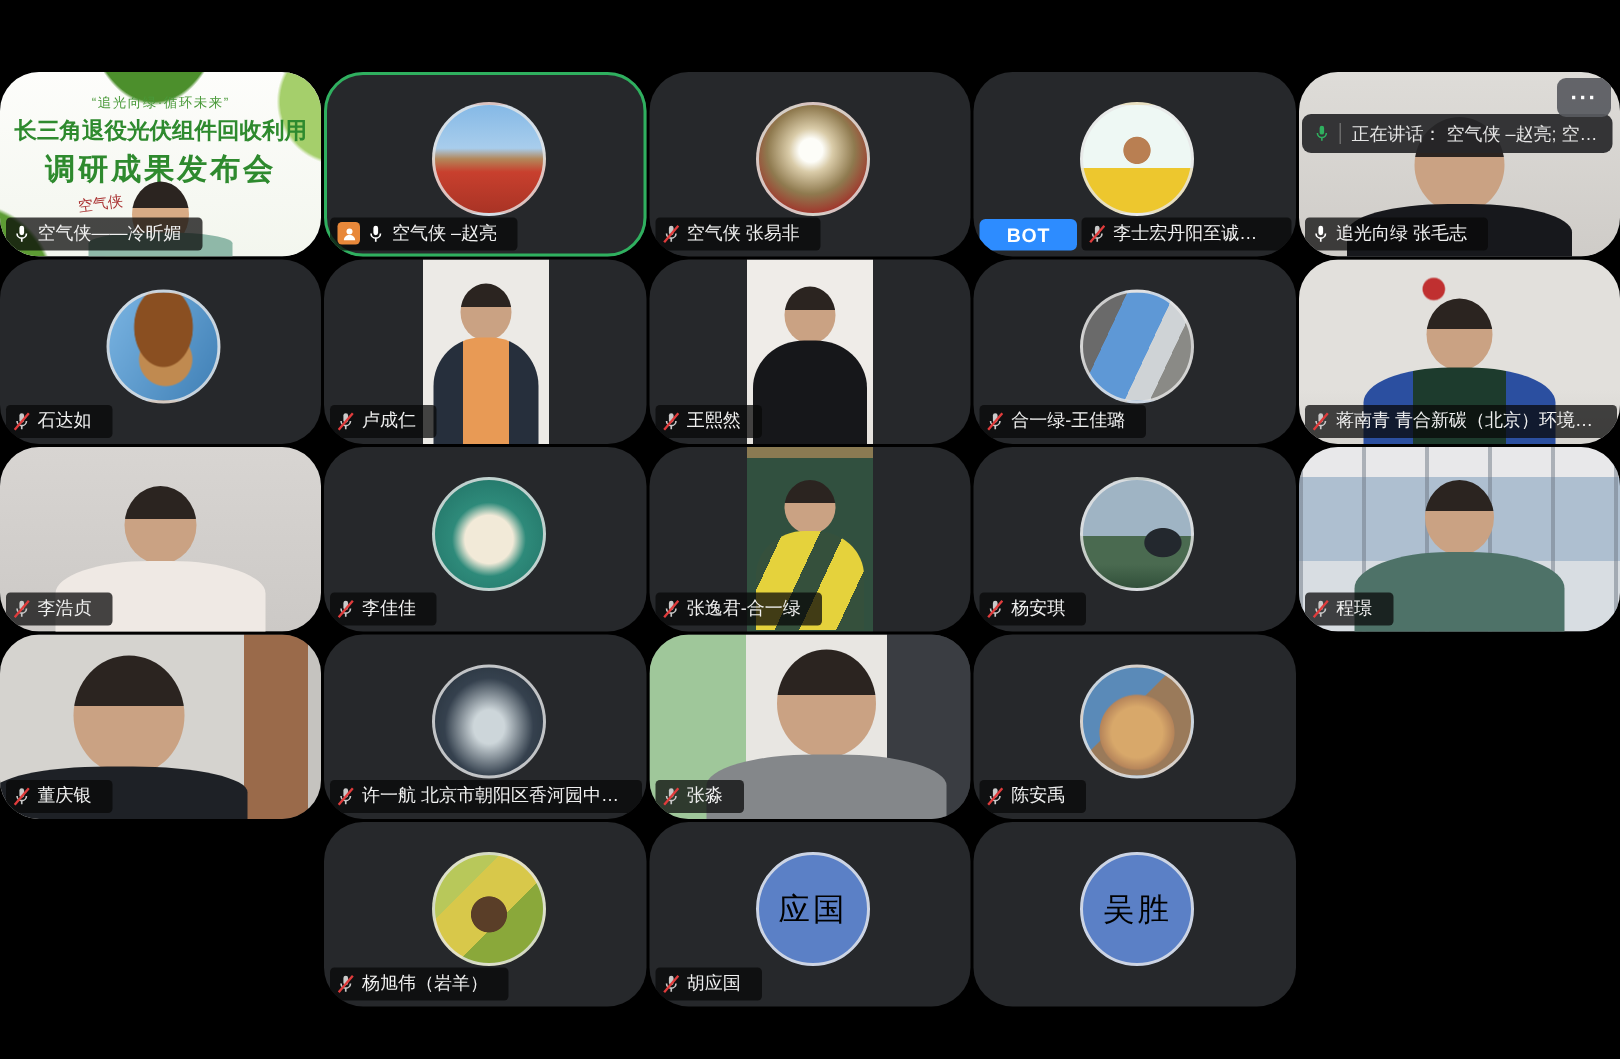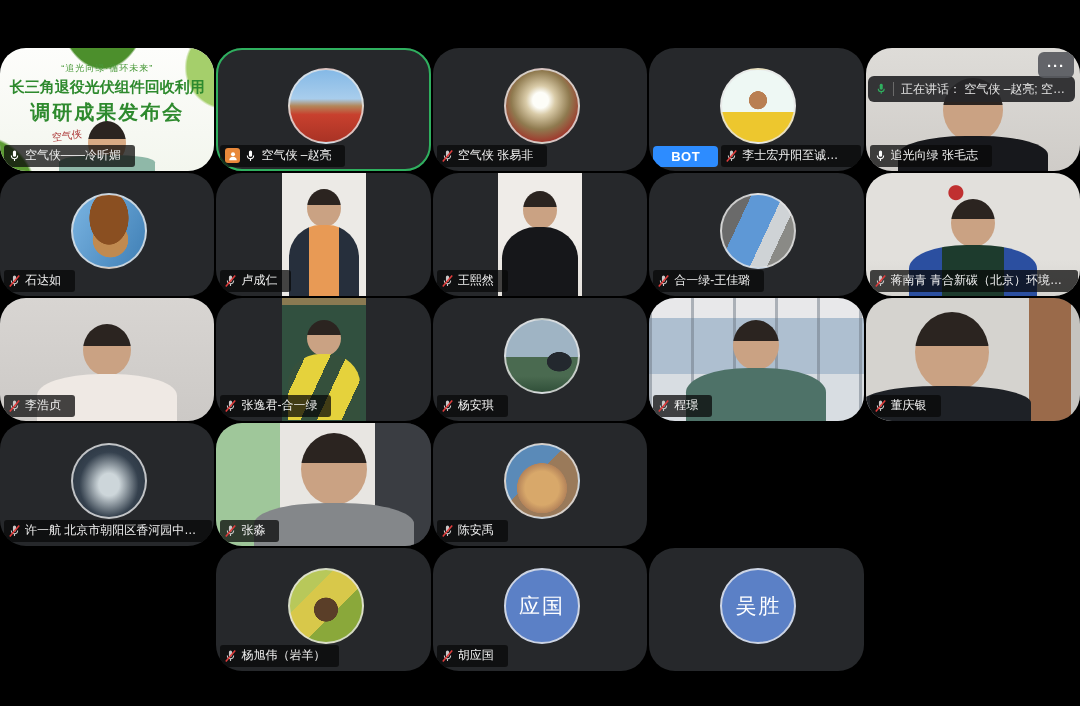--- a/index.html
+++ b/index.html
@@ -43,21 +43,21 @@
   .av-hyl{background:linear-gradient(115deg,#6a6a6a 0 28%,#5e98d6 28% 58%,#cfd3d6 58% 74%,#8a8a86 74%);}
   .av-otter{background:radial-gradient(circle at 50% 55%,#f2ead8 0 30%,#2e8a7a 46%,#1f6e62 100%);}
   .av-yaq{background:radial-gradient(ellipse at 74% 58%,#23282e 0 16%,rgba(0,0,0,0) 17%),
     linear-gradient(180deg,#9fb4c4 0 52%,#4a6a50 52% 78%,#31503a 100%);}
   .av-horse{background:radial-gradient(ellipse at 50% 55%,#cdd6da 0 20%,#35414e 58%,#232c37 100%);}
   .av-cay{background:radial-gradient(circle at 50% 60%,#d8a86a 0 30%,#b5845a 44%,rgba(0,0,0,0) 45%),
     linear-gradient(135deg,#5a8ab8 0 42%,#9a7a5a 42%);}
   .av-ibex{background:radial-gradient(circle at 50% 55%,#5a3e28 0 22%,rgba(0,0,0,0) 23%),
     linear-gradient(135deg,#b8c85a 0 30%,#d8c84a 30% 60%,#8aa83a 60%);}
   .av-blue{background:#5b80c6;display:flex;align-items:center;justify-content:center;
-    color:#ffffff;font-size:21px;letter-spacing:2px;border-color:#ccd4e4;}
+    color:#000000;font-size:21px;letter-spacing:2px;border-color:#ccd4e4;}
 
   
   .fig{position:absolute;inset:0;}
   .fig::before{content:"";position:absolute;border-radius:50%;
     background:linear-gradient(180deg,#2b2420 0 42%,#caa283 42%);}
   .fig::after{content:"";position:absolute;border-radius:45% 45% 0 0;}
 
   .v-zmz{background:linear-gradient(180deg,#dedcd8,#cfccc8);}
   .f-zmz::before{width:60px;height:64px;left:50%;margin-left:-30px;top:30px;}
   .f-zmz::after{width:150px;height:42px;left:50%;margin-left:-75px;top:88px;background:#17181c;}
@@ -331,20 +331,34 @@
               <rect x="5" y="1" width="4" height="8" rx="2" fill="#c9c9c9"></rect>
               <path d="M3 7.5a4 4 0 008 0" stroke="#c9c9c9" fill="none" stroke-width="1.4"></path>
               <line x1="7" y1="11.5" x2="7" y2="14.5" stroke="#c9c9c9" stroke-width="1.4"></line>
               <line x1="1" y1="15" x2="13" y2="1" stroke="#e03c3c" stroke-width="2"></line>
             </svg>
         <span class="pname">李浩贞</span>
           </span>
       </div>
     </div>
 
+    <div class="tile">
+      <div class="avatar av-otter"></div>
+      <div class="namebar">
+          <span class="bar">
+        <svg class="mic" width="11" height="14" viewBox="0 0 14 16">
+              <rect x="5" y="1" width="4" height="8" rx="2" fill="#c9c9c9"></rect>
+              <path d="M3 7.5a4 4 0 008 0" stroke="#c9c9c9" fill="none" stroke-width="1.4"></path>
+              <line x1="7" y1="11.5" x2="7" y2="14.5" stroke="#c9c9c9" stroke-width="1.4"></line>
+              <line x1="1" y1="15" x2="13" y2="1" stroke="#e03c3c" stroke-width="2"></line>
+            </svg>
+        <span class="pname">李佳佳</span>
+          </span>
+      </div>
+    </div>
 
     <div class="tile">
       <div class="strip s-zyj">
           <div class="fig f-zyj"></div>
         </div>
       <div class="namebar">
           <span class="bar">
         <svg class="mic" width="11" height="14" viewBox="0 0 14 16">
               <rect x="5" y="1" width="4" height="8" rx="2" fill="#c9c9c9"></rect>
               <path d="M3 7.5a4 4 0 008 0" stroke="#c9c9c9" fill="none" stroke-width="1.4"></path>

